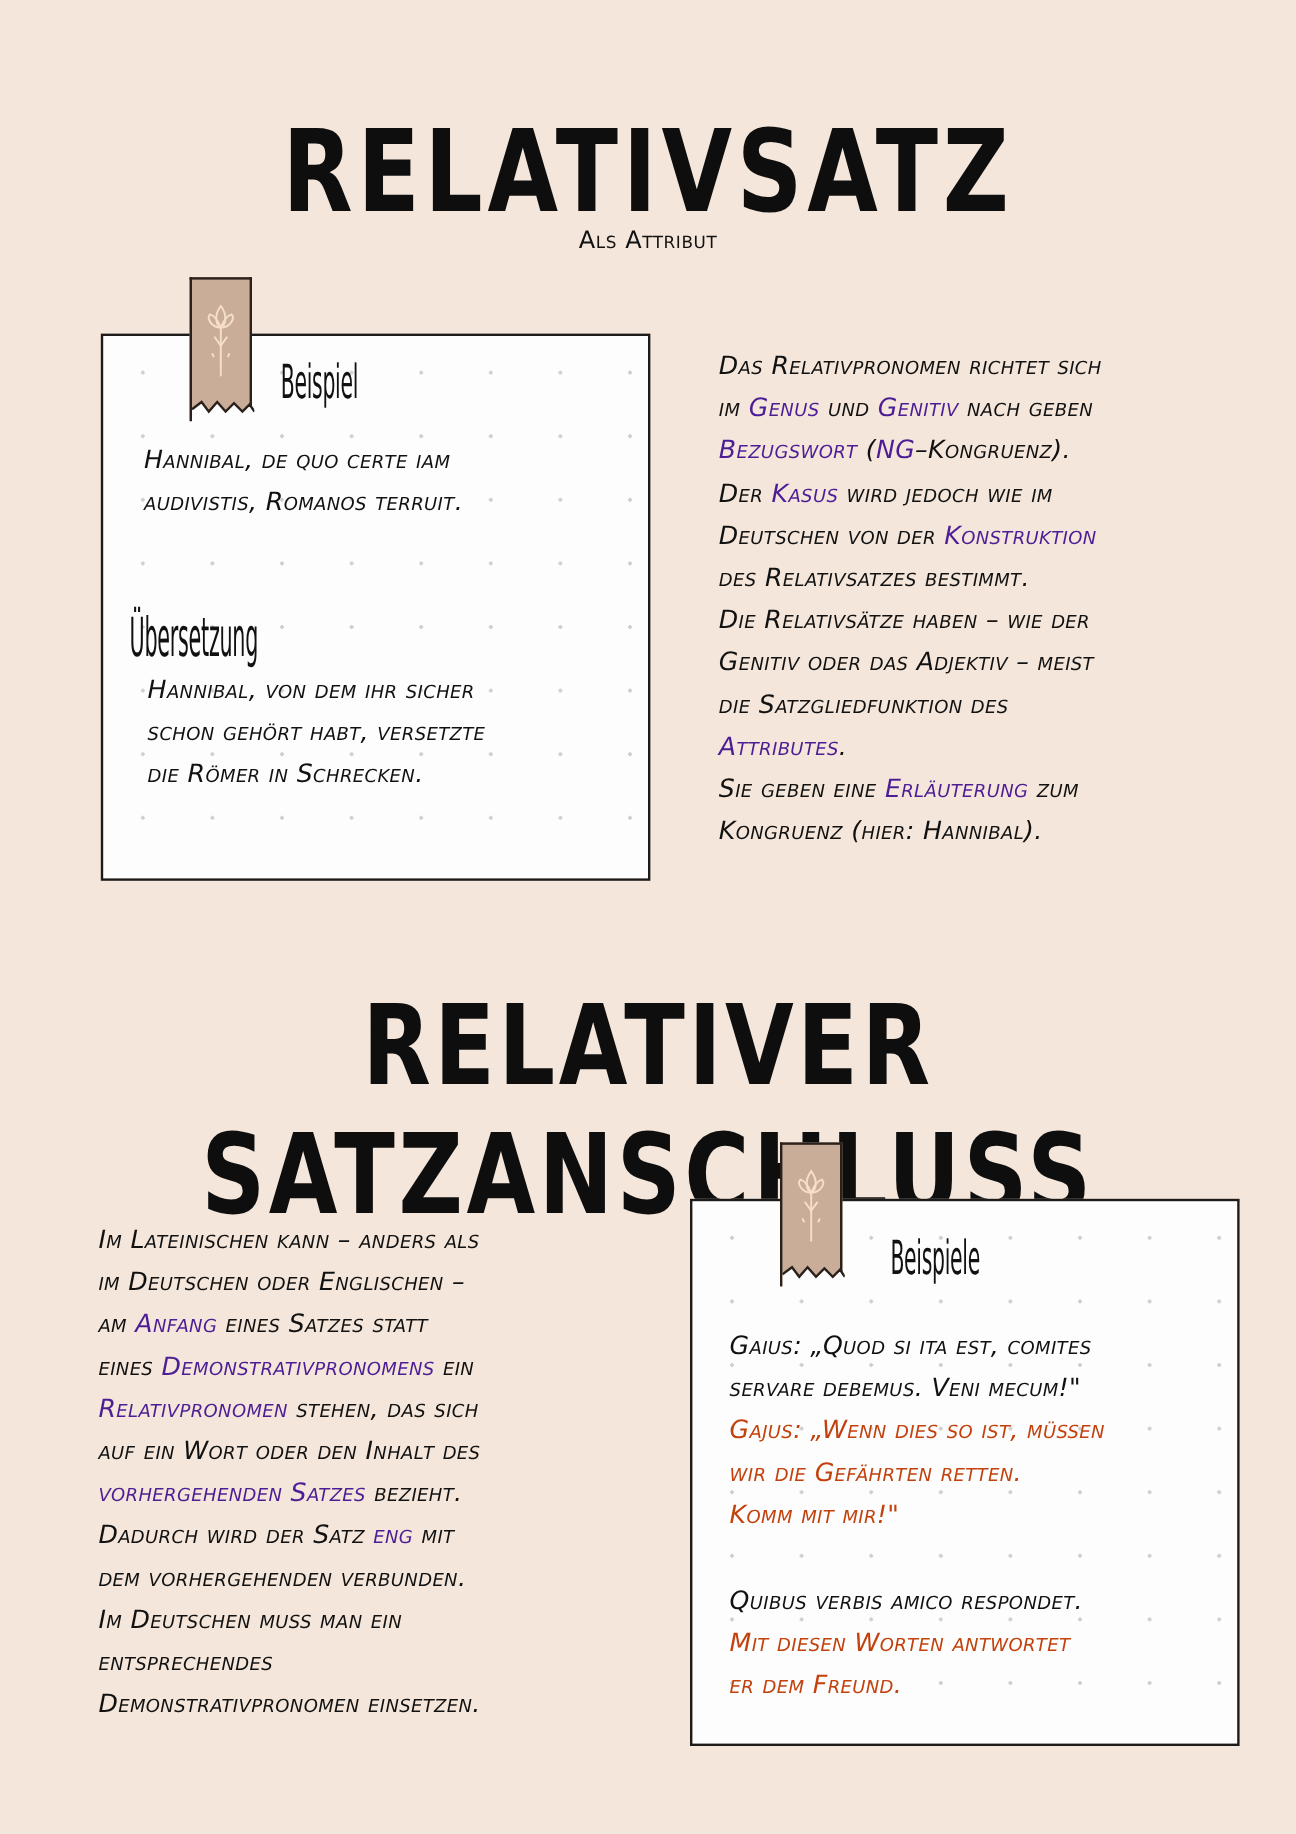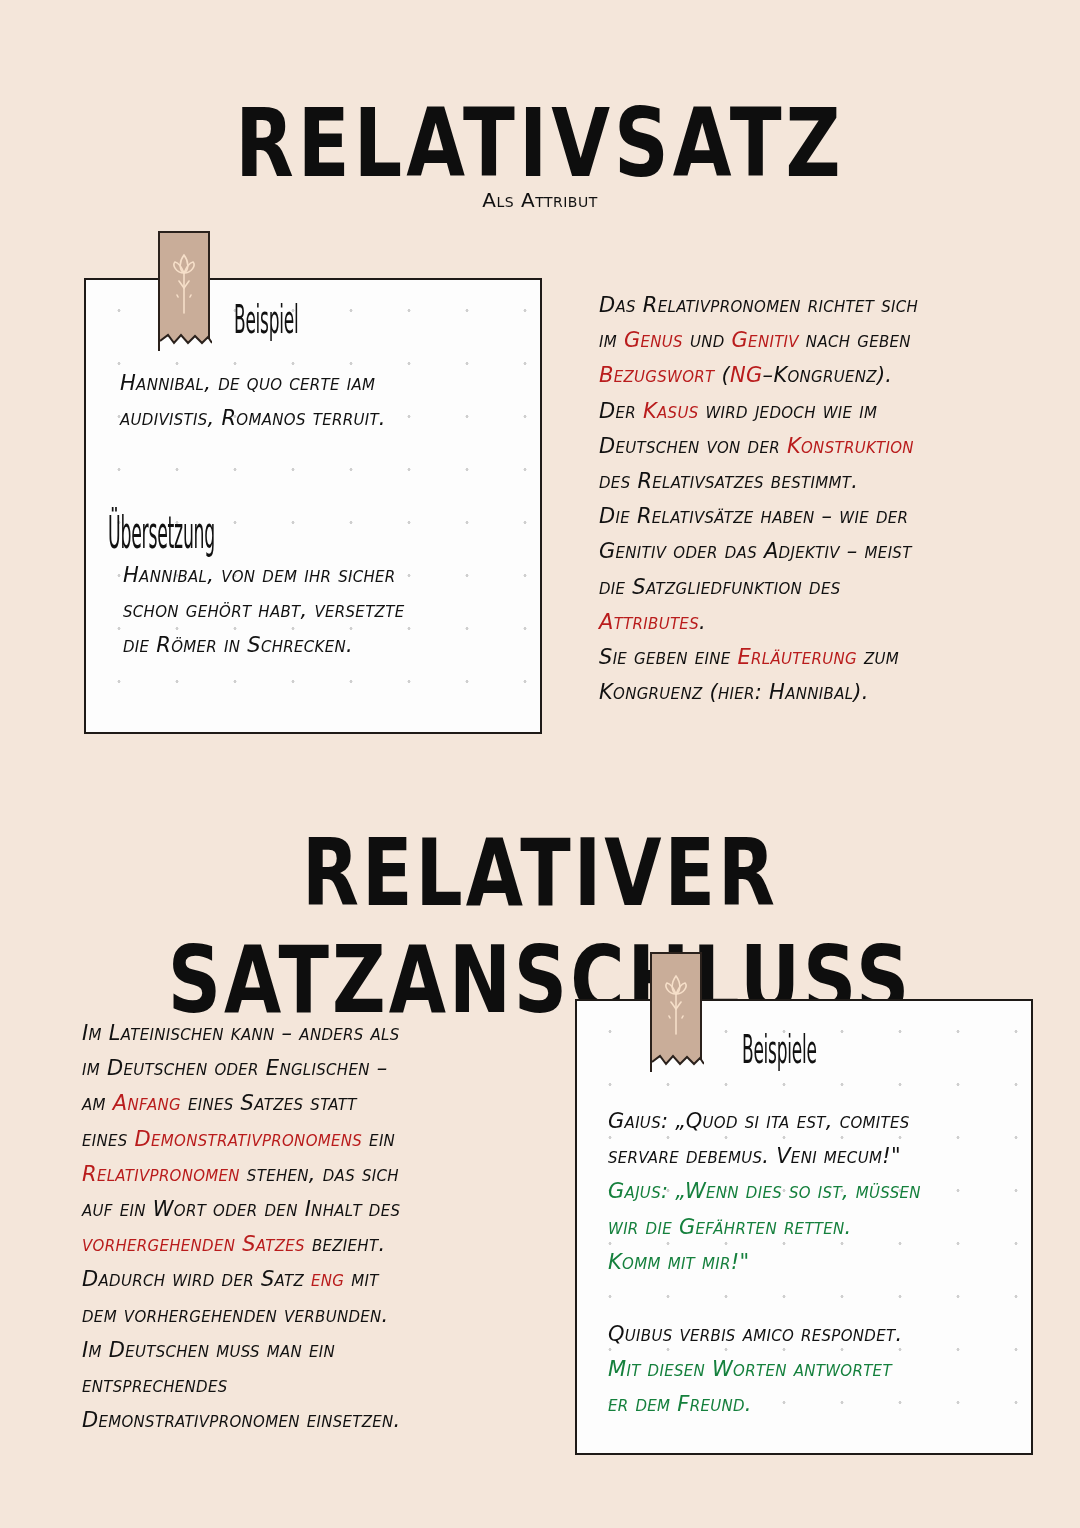--- a/index.html
+++ b/index.html
@@ -23,22 +23,22 @@
   .subtitle {
     position: absolute; top: 188px; left: 0; width: 1080px; text-align: center;
     font-size: 20px; font-variant: small-caps; letter-spacing: 0.5px;
   }
   .sc {
     font-variant: small-caps;
     font-size: 21px;
     line-height: 35.2px;
     letter-spacing: 0.3px;
   }
-  .red { color: #b91c1c; }
-  .grey { color: #15803d; }
+  .red { color: #4c1d95; }
+  .grey { color: #c2410c; }
 
   .card {
     position: absolute;
     background: #fdfdfd;
     border: 2px solid #1e1a17;
     box-sizing: border-box;
     background-image: radial-gradient(circle, #cfcfcf 1.4px, transparent 1.6px);
     background-size: 58px 53px;
     background-position: 4px 4px;
   }

